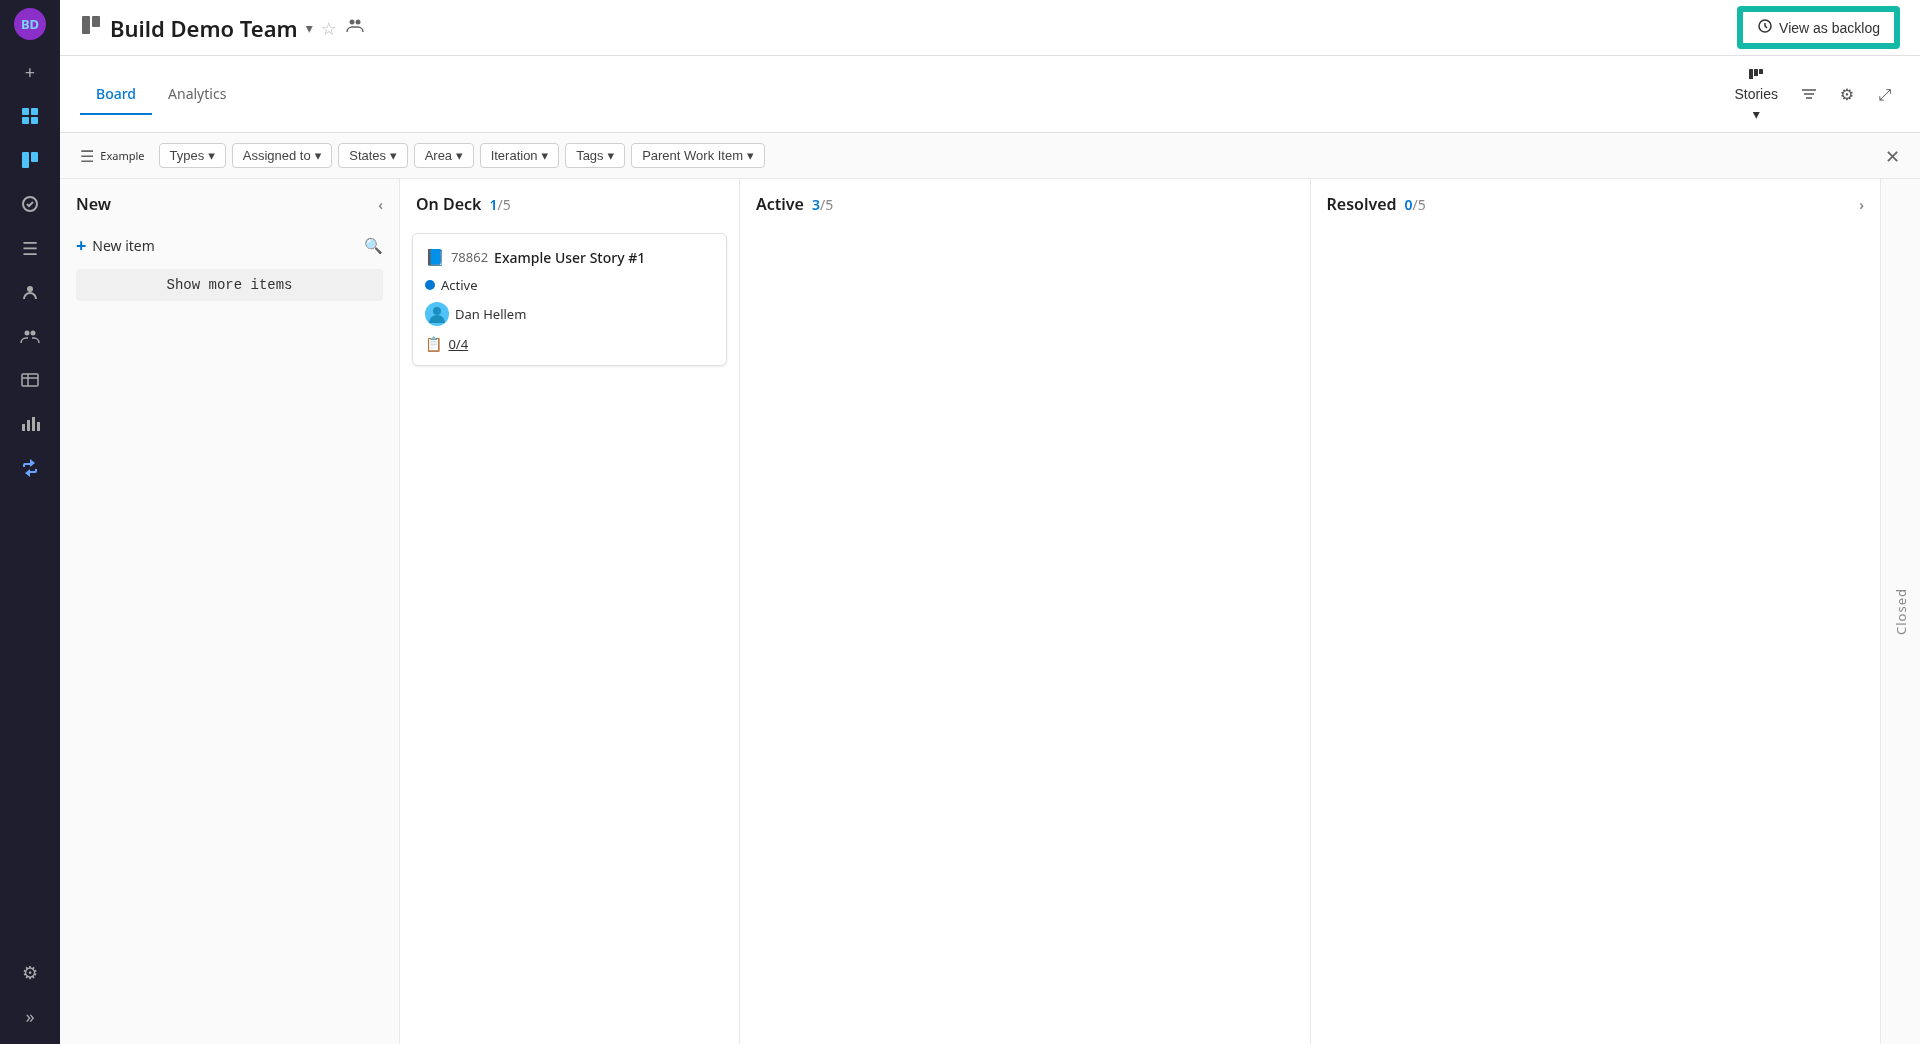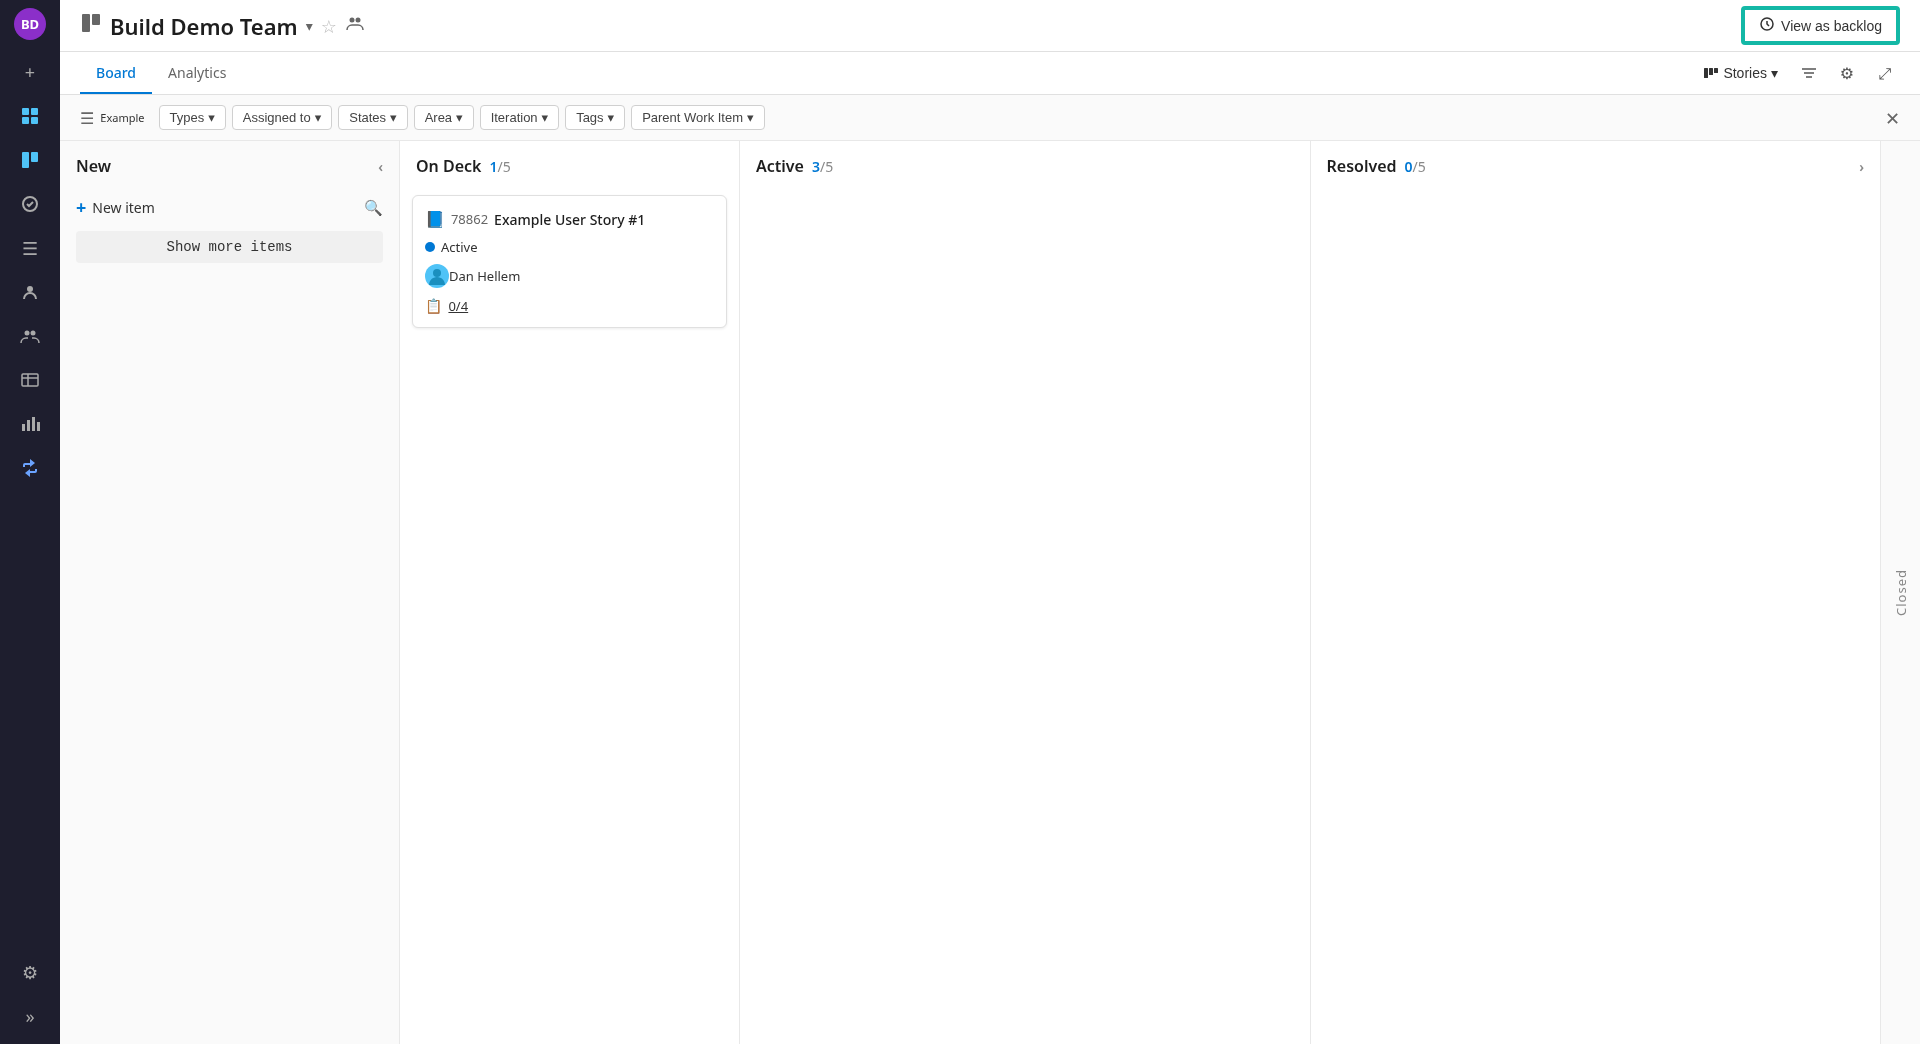--- a/index.html
+++ b/index.html
@@ -11,21 +11,21 @@
       background: #1e1e2e;
       display: flex;
       flex-direction: column;
       align-items: center;
       padding: 8px 0;
       gap: 4px;
       flex-shrink: 0;
     }
     .sidebar-avatar {
       width: 32px; height: 32px; border-radius: 50%;
-      background: #8b2fc9; color: #ffffff; font-size: 13px; font-weight: 700;
+      background: #8b2fc9; color: #7dd3fc; font-size: 13px; font-weight: 700;
       display: flex; align-items: center; justify-content: center;
       margin-bottom: 8px;
     }
     .sidebar-icon {
       width: 40px; height: 40px; border-radius: 6px;
       display: flex; align-items: center; justify-content: center;
       color: #aaa; font-size: 18px; cursor: pointer;
     }
     .sidebar-icon.active { color: white; }
     .sidebar-icon.active-blue { color: #4fc3f7; }
@@ -52,21 +52,21 @@
     .header-icon { font-size: 20px; color: #666; }
     .header-title {
       font-size: 22px; font-weight: 600; color: #1e1e1e;
     }
     .header-chevron { color: #666; font-size: 14px; cursor: pointer; }
     .header-star { color: #bbb; font-size: 18px; cursor: pointer; }
     .header-team-icon { color: #666; font-size: 18px; cursor: pointer; }
     .header-spacer { flex: 1; }
     .view-as-backlog-btn {
       display: flex; align-items: center; gap: 6px;
-      border: 4px solid #14b8a6; border-radius: 4px;
+      border: 6px solid #14b8a6; border-radius: 4px;
       padding: 6px 14px; font-size: 14px; color: #333;
       background: white; cursor: pointer;
     }
 
     
     .tabs {
       display: flex;
       align-items: center;
       padding: 0 20px;
       border-bottom: 1px solid #e0e0e0;
@@ -76,21 +76,21 @@
       padding: 10px 16px; font-size: 14px; color: #666;
       cursor: pointer; border-bottom: 2px solid transparent;
       position: relative;
     }
     .tab.active { color: #0078d4; border-bottom: 2px solid #0078d4; font-weight: 500; }
     .tab-spacer { flex: 1; }
     .tab-controls { display: flex; align-items: center; gap: 8px; padding: 6px 0; }
     .stories-btn {
       display: flex; align-items: center; gap: 4px;
       font-size: 14px; color: #333; cursor: pointer;
-      border: none; background: none; padding: 4px 8px;
+      border: none; background: none; padding: 4px 8px; flex-direction: column;
     }
     .tab-icon-btn {
       width: 30px; height: 30px; display: flex; align-items: center; justify-content: center;
       color: #555; font-size: 16px; cursor: pointer; border-radius: 4px;
     }
 
     
     .filter-bar {
       display: flex; align-items: center;
       padding: 10px 20px; background: #fafafa;
@@ -159,21 +159,21 @@
       border-radius: 6px; padding: 12px;
       box-shadow: 0 1px 3px rgba(0,0,0,0.08);
     }
     .card-top { display: flex; align-items: center; gap: 6px; margin-bottom: 8px; }
     .card-icon { font-size: 16px; color: #0078d4; }
     .card-id { font-size: 13px; color: #666; }
     .card-title { font-size: 14px; color: #1e1e1e; font-weight: 500; }
     .card-status { display: flex; align-items: center; gap: 6px; margin-bottom: 8px; }
     .status-dot { width: 10px; height: 10px; border-radius: 50%; background: #0078d4; }
     .status-label { font-size: 13px; color: #333; }
-    .card-assignee { display: flex; align-items: center; margin-bottom: 8px; }
+    .card-assignee { display: flex; align-items: center; gap: 6px; margin-bottom: 8px; }
     .assignee-avatar {
       width: 24px; height: 24px; border-radius: 50%;
       background: #4fc3f7; display: flex; align-items: center; justify-content: center;
       font-size: 10px; color: white; font-weight: 600; overflow: hidden;
     }
     .assignee-name { font-size: 13px; color: #333; }
     .card-tasks { display: flex; align-items: center; gap: 6px; }
     .task-icon { font-size: 14px; color: #f0a30a; }
     .task-label { font-size: 13px; color: #333; text-decoration: underline; }
 

